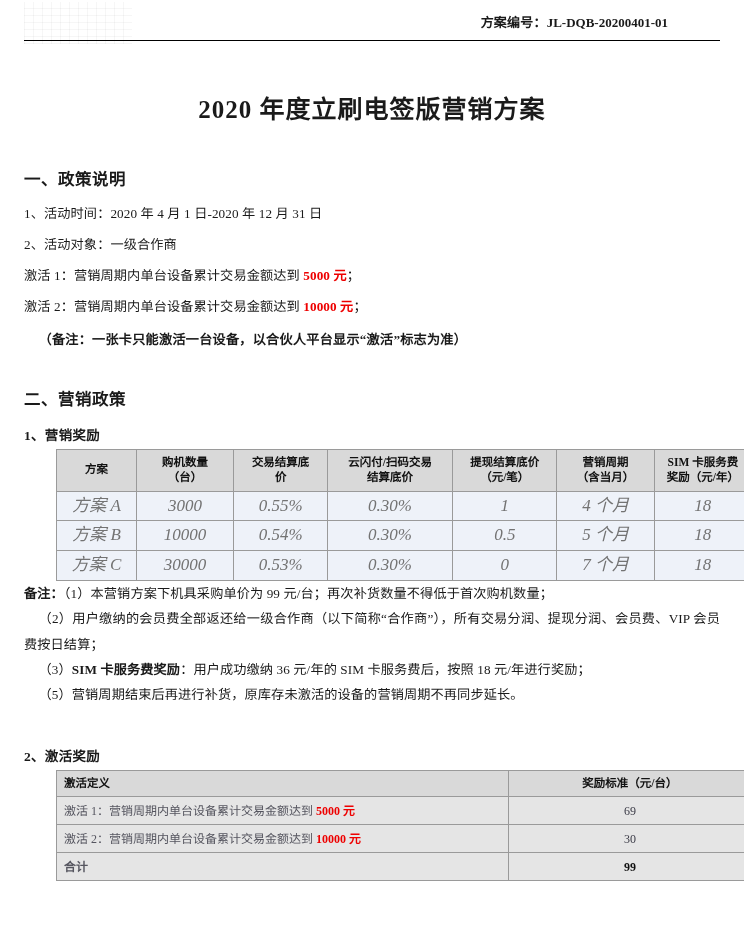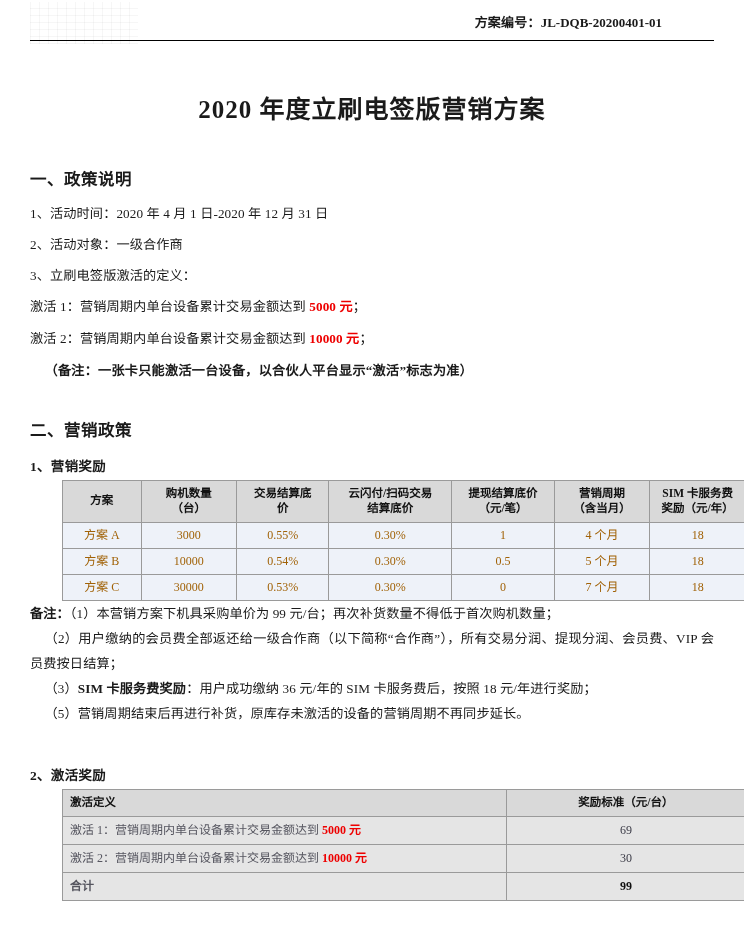--- a/index.html
+++ b/index.html
@@ -14,21 +14,21 @@
     font-family: "Liberation Serif", "DejaVu Serif", serif;
     color: #1a1a1a;
     overflow: hidden;
     position: relative;
   }
   .page {
     position: relative;
     width: 744px;
     height: 946px;
     box-sizing: border-box;
-    padding: 0 30px;
+    padding: 0 24px;
   }
 
   
   .header-zone {
     position: relative;
     height: 78px;
   }
   .watermark {
     position: absolute;
     left: 0px;
@@ -131,23 +131,24 @@
   }
   table.policy th, table.activation th {
     background: #d9d9d9;
     font-weight: bold;
     color: #111;
     font-size: 11.5px;
     padding: 5px 2px;
   }
   table.policy td {
     background: #eef2f9;
-    color: #a16207;
+    color: #737373;
     height: 19px;
-    font-size: 12px;
+    font-size: 17px;
+    font-style: italic;
   }
   table.policy th .l2 { display: block; }
 
   table.activation th.def-head,
   table.activation td.def-cell {
     text-align: left;
     padding-left: 7px;
   }
   table.activation td {
     background: #e5e5e5;
@@ -177,21 +178,20 @@
     </div>
     <div class="header-rule"></div>
   </div>
 
   <h1 class="doc-title">2020 年度立刷电签版营销方案</h1>
 
   <h2 class="section">一、政策说明</h2>
 
   <p class="line">1、活动时间：2020 年 4 月 1 日-2020 年 12 月 31 日</p>
   <p class="line">2、活动对象：一级合作商</p>
-  <p class="line">3、立刷电签版激活的定义：</p>
 
   <p class="line">
     <span>激活 1：营销周期内单台设备累计交易金额达到 </span><span class="red">5000 元</span><span>；</span>
   </p>
 
   <p class="line">
     <span>激活 2：营销周期内单台设备累计交易金额达到 </span><span class="red">10000 元</span><span>；</span>
   </p>
 
   <p class="bold-note">（备注：一张卡只能激活一台设备，以合伙人平台显示“激活”标志为准）</p>

